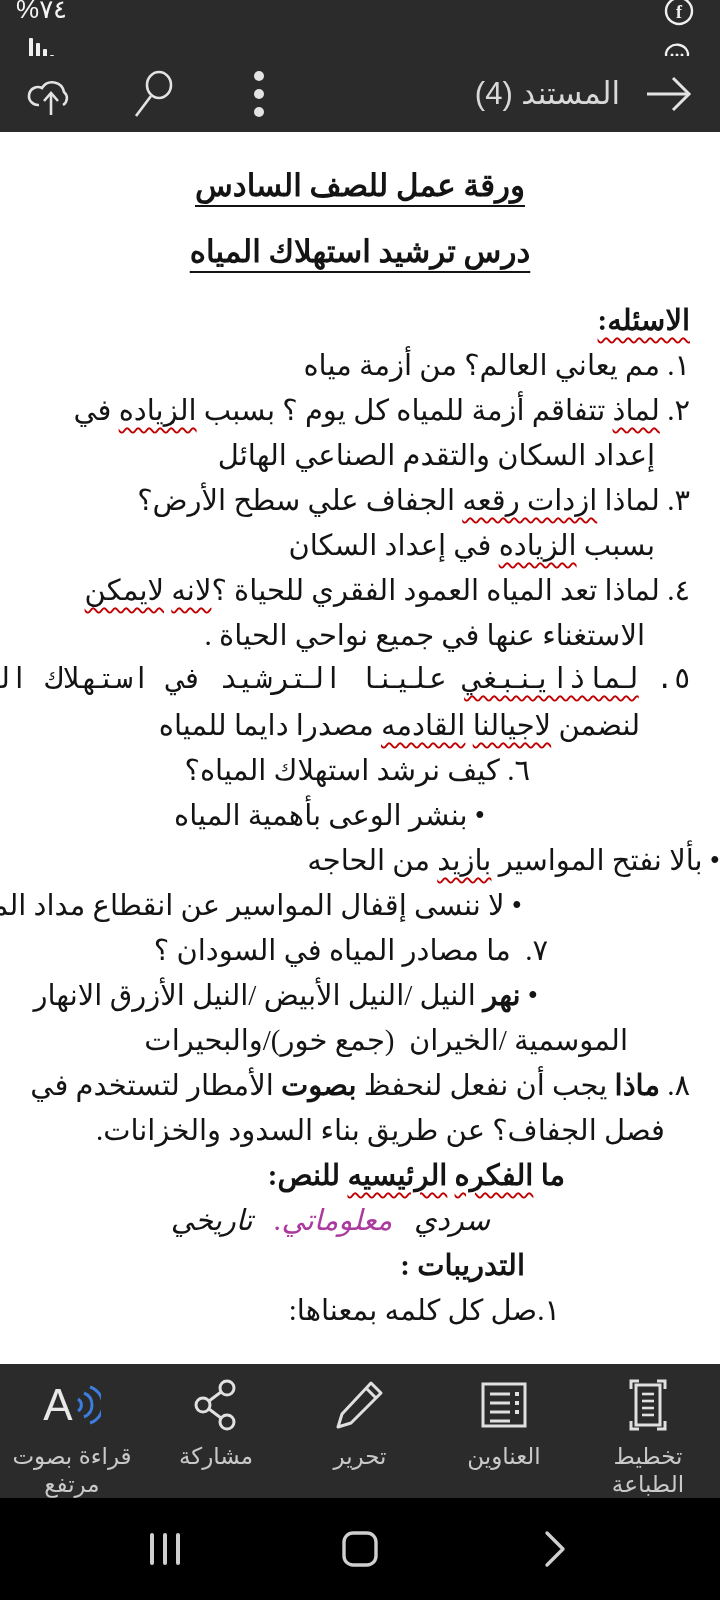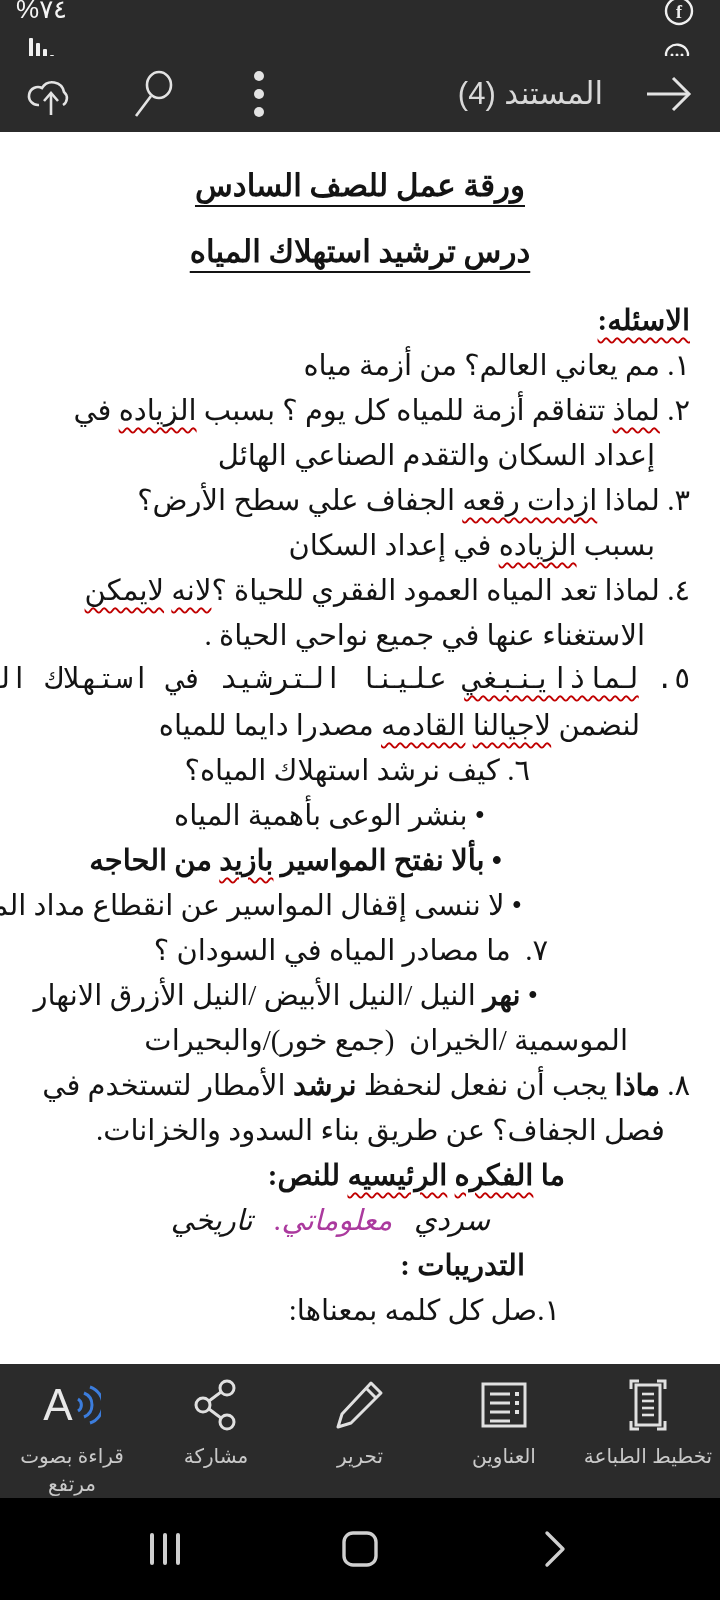--- a/index.html
+++ b/index.html
@@ -20,39 +20,39 @@
   .sig i{display:block;width:4px;background:#f0f0f0;border-radius:1px;}
   .dot-ind{width:9px;height:9px;border-radius:50%;background:#fff;}
   .gallery{width:27px;height:27px;background:#f2f2f2;border-radius:6px;position:relative;overflow:hidden;}
   .gallery svg{position:absolute;inset:0;}
   .time{font-size:26px;color:#f5f5f5;}
 
   
   .app-bar{height:89px;background:#2b2b2b;display:flex;flex-direction:row-reverse;
            align-items:center;padding:0 14px;box-sizing:border-box;}
   .ab-btn{width:74px;height:74px;display:flex;align-items:center;justify-content:center;flex:0 0 auto;}
-  .ab-title{color:#d9d9d9;font-size:31px;margin:0 29px 0 8px;direction:rtl;flex:0 0 auto;}
+  .ab-title{color:#d9d9d9;font-size:31px;margin:0 12px 0 8px;direction:rtl;flex:0 0 auto;}
   .ab-spacer{flex:1;}
   .ab-left{display:flex;gap:30px;}
 
   
   .doc{height:1444px;background:#fff;overflow:hidden;box-sizing:border-box;padding-top:20px;
        font-family:"Liberation Serif","DejaVu Serif",serif;}
   .line{direction:rtl;text-align:right;white-space:nowrap;font-size:29px;line-height:45px;color:#141414;}
   .line.h{text-align:center;font-weight:bold;text-decoration:underline;text-underline-offset:9px;
           text-decoration-thickness:2px;font-size:31px;line-height:40px;margin:14px 0 26px;}
   .line .b{font-weight:bold;}
   .line .sq{text-decoration-line:underline;text-decoration-style:wavy;text-decoration-color:#c00000;
             text-decoration-thickness:2px;text-underline-offset:7px;}
 
   
   .toolbar{height:135px;background:#2b2b2b;display:flex;align-items:flex-start;padding-top:10px;box-sizing:border-box;}
   .tb-item{flex:1;display:flex;flex-direction:column;align-items:center;gap:6px;cursor:pointer;}
   .tb-icon{height:62px;display:flex;align-items:center;justify-content:center;position:relative;}
-  .tb-label{color:#c9c9c9;font-size:20px;text-align:center;direction:rtl;line-height:28px;width:130px;}
+  .tb-label{color:#c9c9c9;font-size:23px;text-align:center;direction:rtl;line-height:28px;width:130px;}
   .read-a{font-size:44px;color:#e8e8e8;font-family:"Liberation Sans","DejaVu Sans",sans-serif;line-height:44px;}
 
   
   .nav-bar{height:120px;background:#000;display:flex;align-items:center;justify-content:space-between;
            padding:0 130px;box-sizing:border-box;}
   .nv{width:70px;height:70px;display:flex;align-items:center;justify-content:center;}
 </style>
 </head>
 <body>
 
@@ -150,26 +150,26 @@
         <div class="line q" style="margin-right: 30px;"><span>٢. </span><span class="sq">لماذ</span><span> تتفاقم أزمة للمياه كل يوم ؟ بسبب </span><span class="sq">الزياده</span><span> في</span></div>
         <div class="line q" style="margin-right: 65px;"><span>إعداد السكان والتقدم الصناعي الهائل</span></div>
         <div class="line q" style="margin-right: 30px;"><span>٣. لماذا </span><span class="sq">ازدات رقعه</span><span> الجفاف علي سطح الأرض؟</span></div>
         <div class="line q" style="margin-right: 65px;"><span>بسبب </span><span class="sq">الزياده</span><span> في إعداد السكان</span></div>
         <div class="line q" style="margin-right: 30px;"><span>٤. لماذا تعد المياه العمود الفقري للحياة ؟</span><span class="sq">لانه</span><span> </span><span class="sq">لايمكن</span></div>
         <div class="line q" style="margin-right: 75px;"><span>الاستغناء عنها في جميع نواحي الحياة .</span></div>
         <div class="line q" style="margin-right: 29px; font-family: Liberation Mono, monospace;"><span>٥. </span><span class="sq">لماذاينبغي</span><span> علينا الترشيد في استهلاك المياه؟</span></div>
         <div class="line q" style="margin-right: 80px;"><span>لنضمن </span><span class="sq">لاجيالنا</span><span> </span><span class="sq">القادمه</span><span> مصدرا دايما للمياه</span></div>
         <div class="line q" style="margin-right: 190px;"><span>٦. كيف نرشد استهلاك المياه؟</span></div>
         <div class="line q" style="margin-right: 235px;"><span>• بنشر الوعى بأهمية المياه</span></div>
-        <div class="line q" style="margin-right: 218px; font-weight: bold;"><span>• بألا نفتح المواسير </span><span class="sq">بازيد</span><span> من الحاجه</span></div>
+        <div class="line q" style=""><span>• بألا نفتح المواسير </span><span class="sq">بازيد</span><span> من الحاجه</span></div>
         <div class="line q" style="margin-right: 198px;"><span>• لا ننسى إقفال المواسير عن انقطاع مداد المياه</span></div>
         <div class="line q" style="margin-right: 172px; padding-left: 36px;"><span>٧.&nbsp; ما مصادر المياه في السودان ؟</span></div>
         <div class="line q" style="margin-right: 182px;"><span>• </span><span class="b">نهر</span><span> النيل /النيل الأبيض /النيل الأزرق الانهار</span></div>
         <div class="line q" style="margin-right: 92px;"><span>الموسمية /الخيران&nbsp; (جمع خور)/والبحيرات</span></div>
-        <div class="line q" style="margin-right: 30px;"><span>٨. </span><span class="b">ماذا</span><span> يجب أن نفعل لنحفظ </span><span class="b">نرشد</span><span> الأمطار لتستخدم في</span></div>
+        <div class="line q" style="margin-right: 30px;"><span>٨. </span><span class="b">ماذا</span><span> يجب أن نفعل لنحفظ </span><span class="b">بصوت</span><span> الأمطار لتستخدم في</span></div>
         <div class="line q" style="margin-right: 55px;"><span>فصل الجفاف؟ عن طريق بناء السدود والخزانات.</span></div>
         <div class="line q" style="margin-right: 155px;"><span class="b">ما </span><span class="b sq">الفكره</span><span class="b"> </span><span class="b sq">الرئيسيه</span><span class="b"> للنص:</span></div>
         <div class="line q" style="margin-right: 230px; font-style: italic;"><span>سردي&nbsp;&nbsp;&nbsp;</span><span style="color: rgb(171, 58, 158);">معلوماتي.</span><span>&nbsp;&nbsp;&nbsp;تاريخي</span></div>
         <div class="line q" style="margin-right: 195px;"><span class="b">التدريبات :</span></div>
         <div class="line q" style="margin-right: 160px;"><span>١.صل كل كلمه بمعناها:</span></div>
       </div>
 
   </div>
 
   <div class="toolbar">

